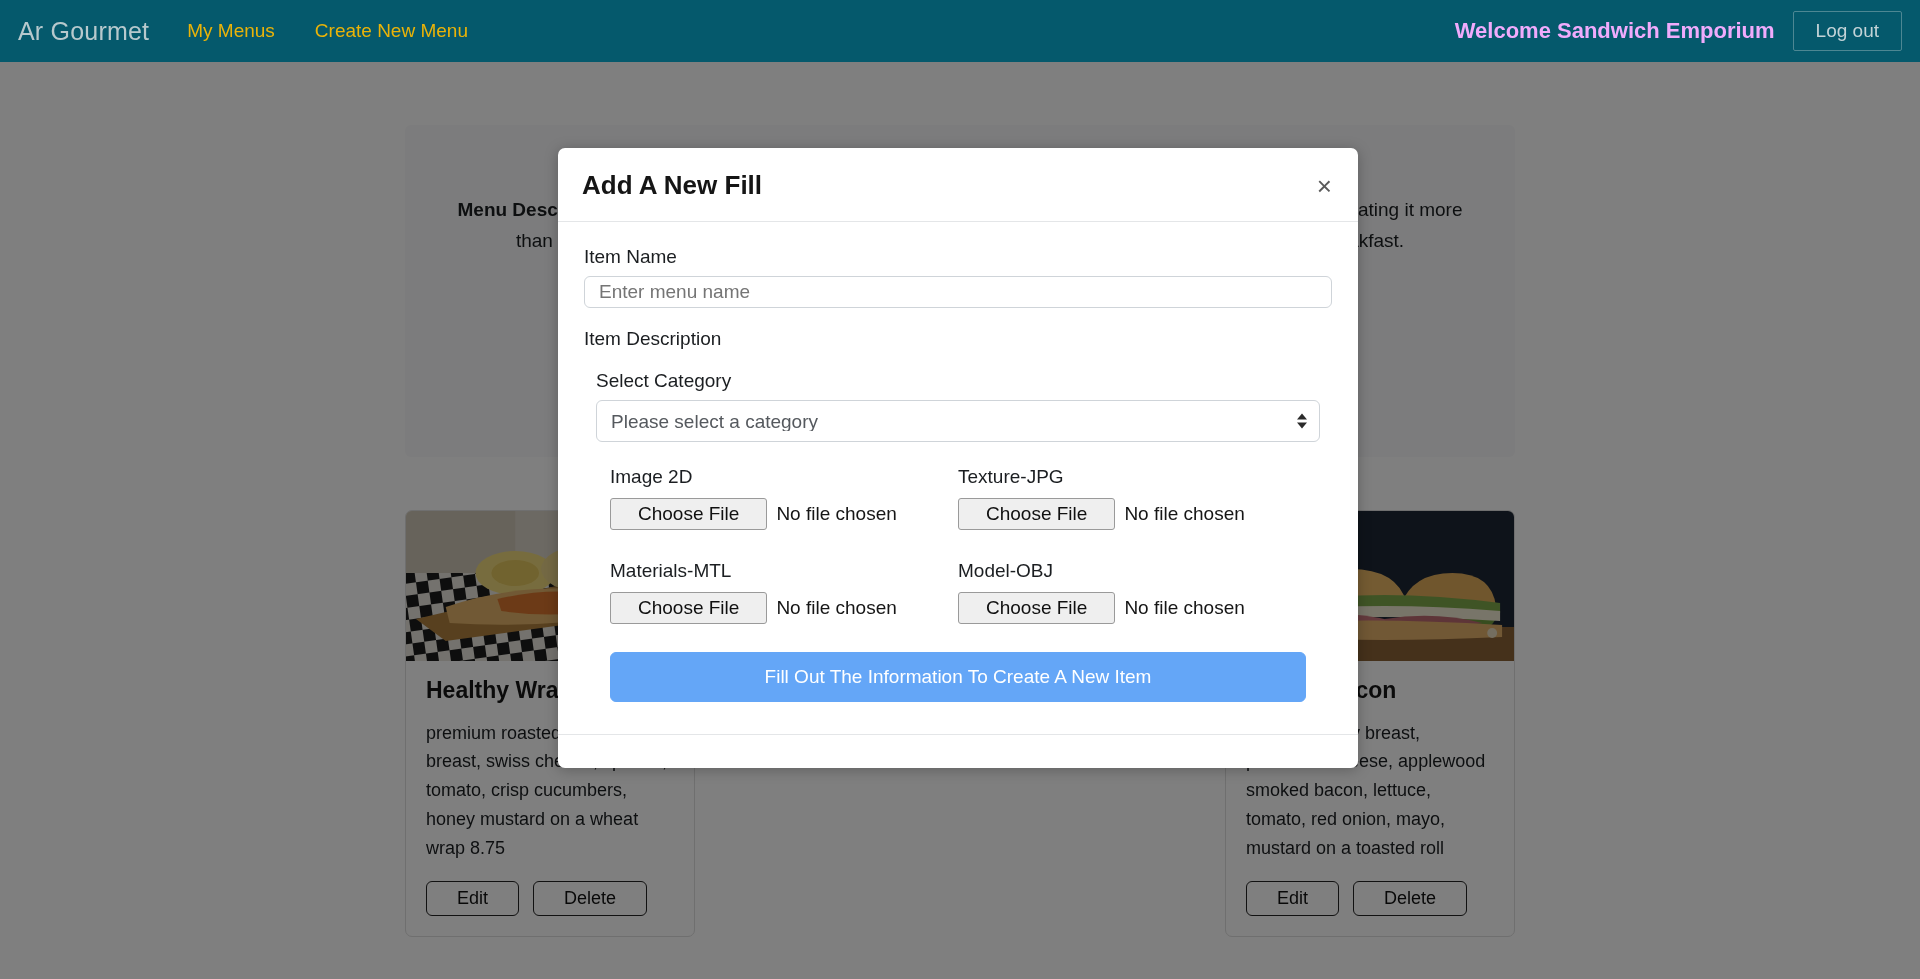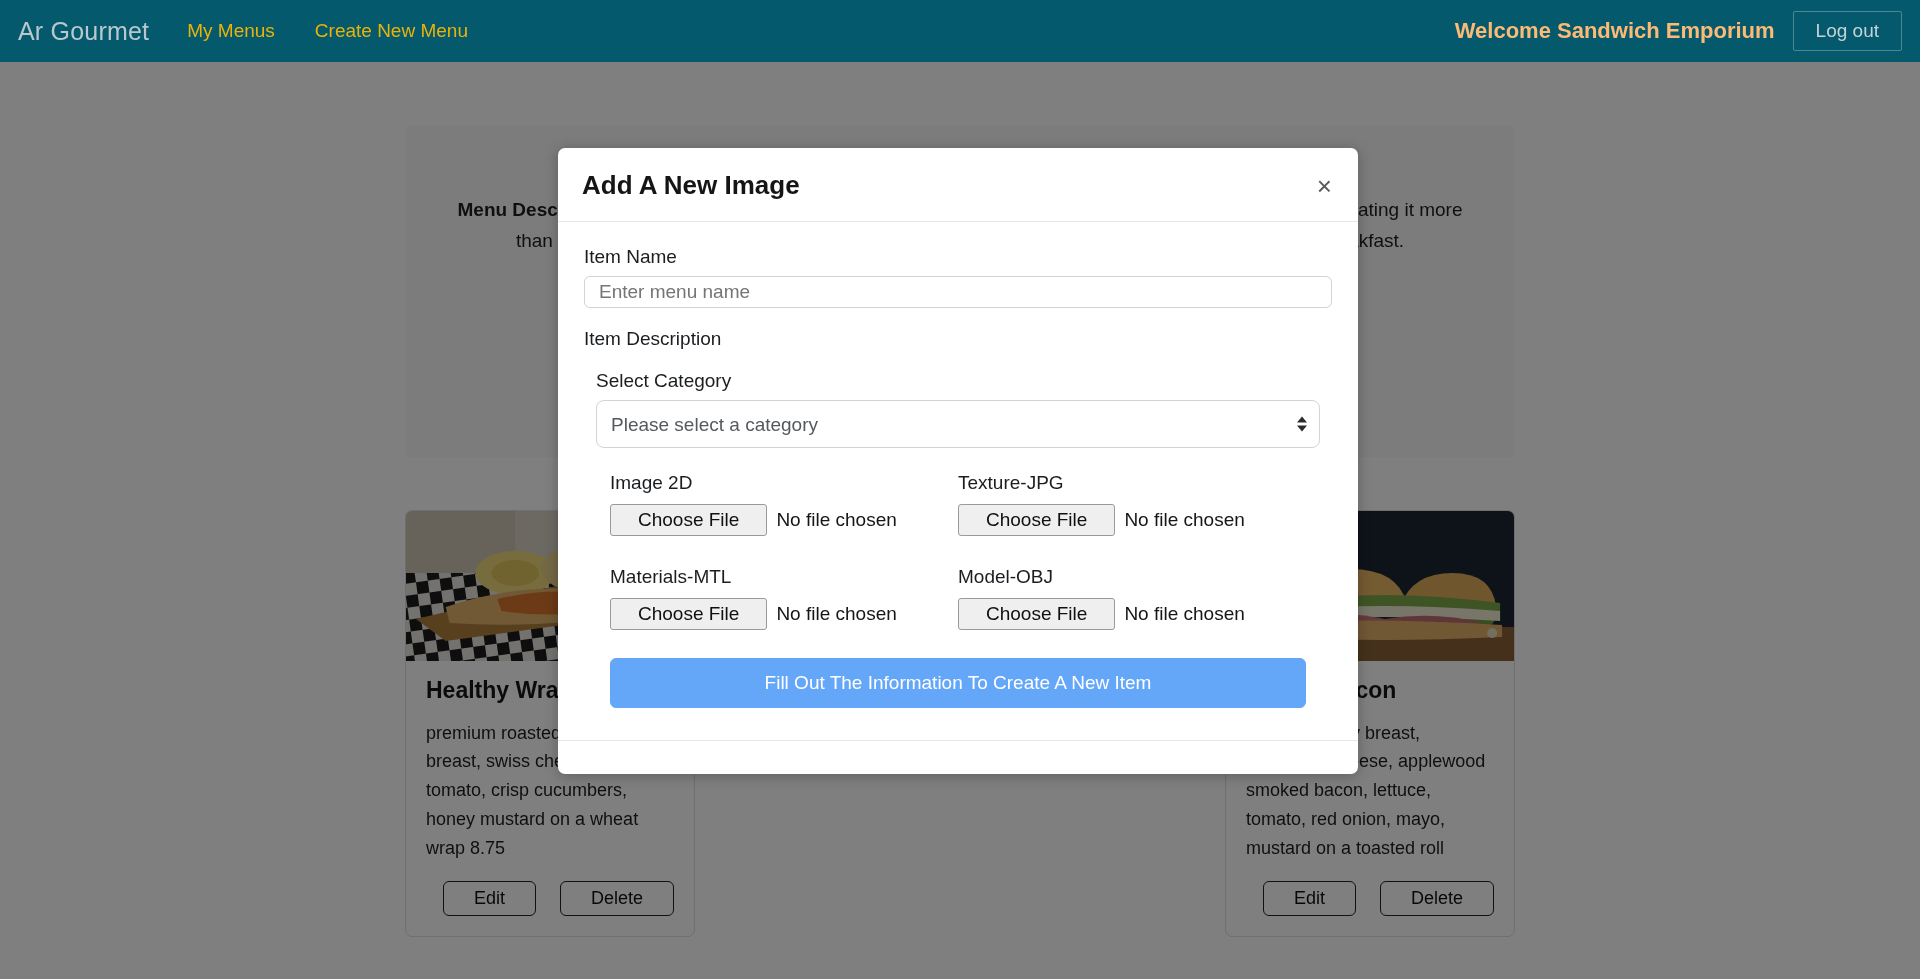--- a/index.html
+++ b/index.html
@@ -37,21 +37,21 @@
     color: #eab308;
     font-size: 19px;
     margin-right: 40px;
     white-space: nowrap;
   }
   .nav-right {
     margin-left: auto;
     display: flex; align-items: center; gap: 18px;
   }
   .welcome {
-    color: #fdba74;
+    color: #f0abfc;
     font-weight: bold;
     font-size: 22px;
     white-space: nowrap;
   }
   .logout-btn {
     border: 1px solid #4d8793;
     border-radius: 2px;
     color: #c3d3d7;
     background: transparent;
     font-size: 19px;
@@ -113,21 +113,21 @@
   .card-body { padding: 16px 20px 20px; }
   .card-title {
     font-size: 23px; font-weight: bold;
     color: #161616; margin: 0 0 14px;
     line-height: 1.2;
   }
   .card-desc {
     font-size: 18px; color: #1b1e21;
     line-height: 1.6; margin: 0 0 18px;
   }
-  .card-actions { display: flex; gap: 24px; justify-content: flex-end; }
+  .card-actions { display: flex; gap: 14px; justify-content: flex-start; }
   .card-actions .outline-btn { font-size: 18px; padding: 6px 30px; }
 
   
   #overlay {
     position: absolute; inset: 62px 0 0 0;
     background: rgba(0,0,0,.5);
     z-index: 70;
   }
 
   
@@ -176,24 +176,23 @@
   .text-input { height: 32px; }
   .textarea-input {
     height: 92px; resize: none;
     padding-top: 11px; line-height: 1.3;
   }
   .group { margin-bottom: 20px; }
   .group-indent { padding: 0 12px; }
 
   .select-wrap { position: relative; }
   .select-input {
-    height: 48px;
+    height: 42px;
     appearance: none; -webkit-appearance: none;
     color: #55595e;
-    border-radius: 8px;
   }
   .select-arrows {
     position: absolute; right: 13px; top: 50%;
     transform: translateY(-50%);
     display: flex; flex-direction: column;
     gap: 3px; pointer-events: none;
   }
   .select-arrows i {
     width: 0; height: 0;
     border-left: 5px solid transparent;
@@ -325,21 +324,21 @@
     </div>
 
   </div>
 </div>
 
 <div id="overlay"></div>
 
 <div id="modal">
 
   <div class="modal-header">
-    <h2 class="modal-title">Add A New Image</h2>
+    <h2 class="modal-title">Add A New Fill</h2>
     <button class="modal-close">×</button>
   </div>
 
   <div class="modal-body">
 
     <div class="group">
       <label class="field-label">Item Name</label>
       <input class="text-input" type="text" placeholder="Enter menu name" style="">
     </div>
 

